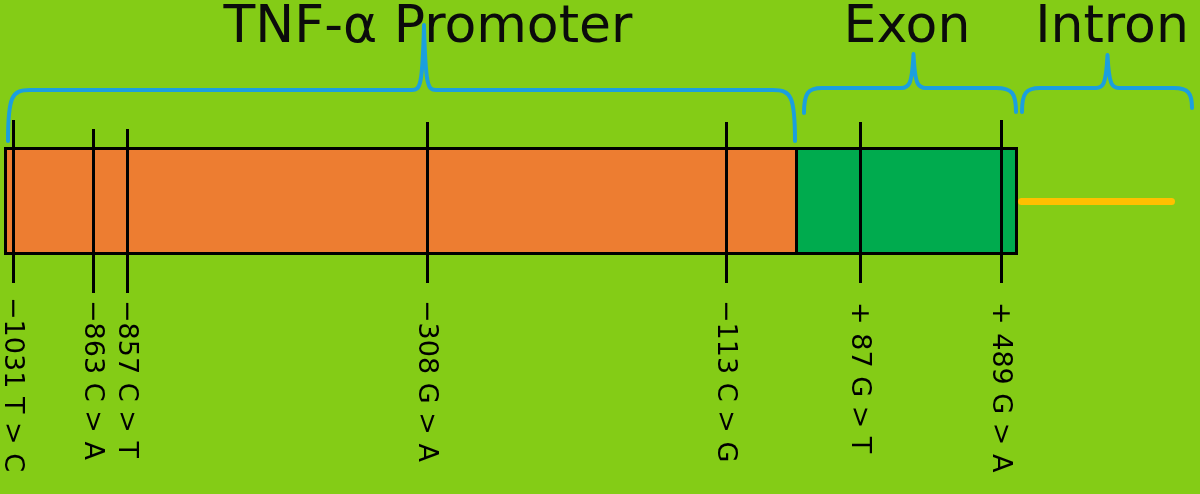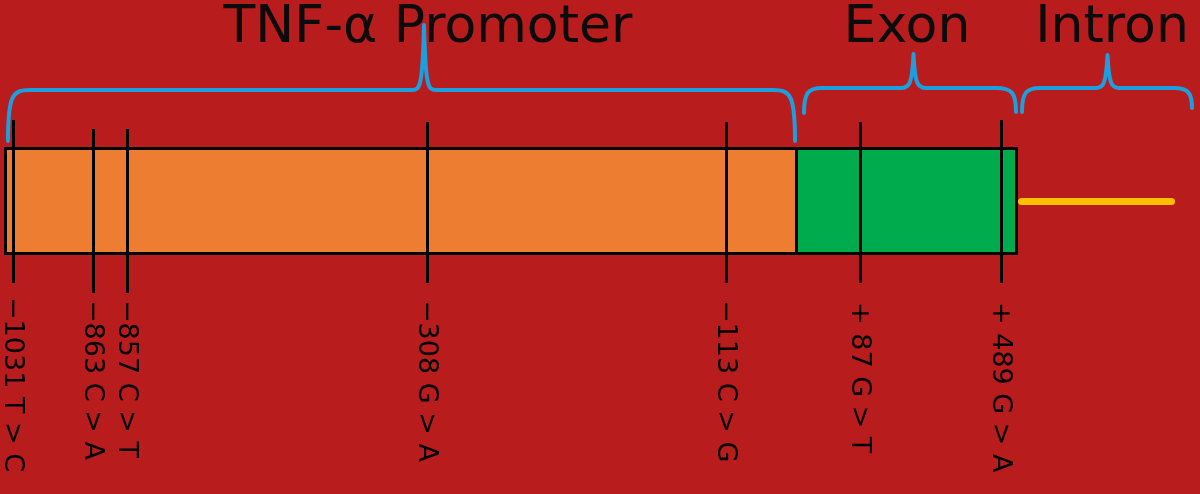--- a/index.html
+++ b/index.html
@@ -4,21 +4,21 @@
 <style>
   html, body {
     margin: 0;
     padding: 0;
     background: #ffffff;
   }
   .stage {
     position: relative;
     width: 1200px;
     height: 494px;
-    background: #b91c1c;
+    background: #84cc16;
     font-family: "DejaVu Sans", "Liberation Sans", sans-serif;
     overflow: hidden;
   }
   .region-title {
     position: absolute;
     top: -4px;
     font-size: 52px;
     line-height: 1.1;
     color: #0b0b0b;
     white-space: nowrap;

